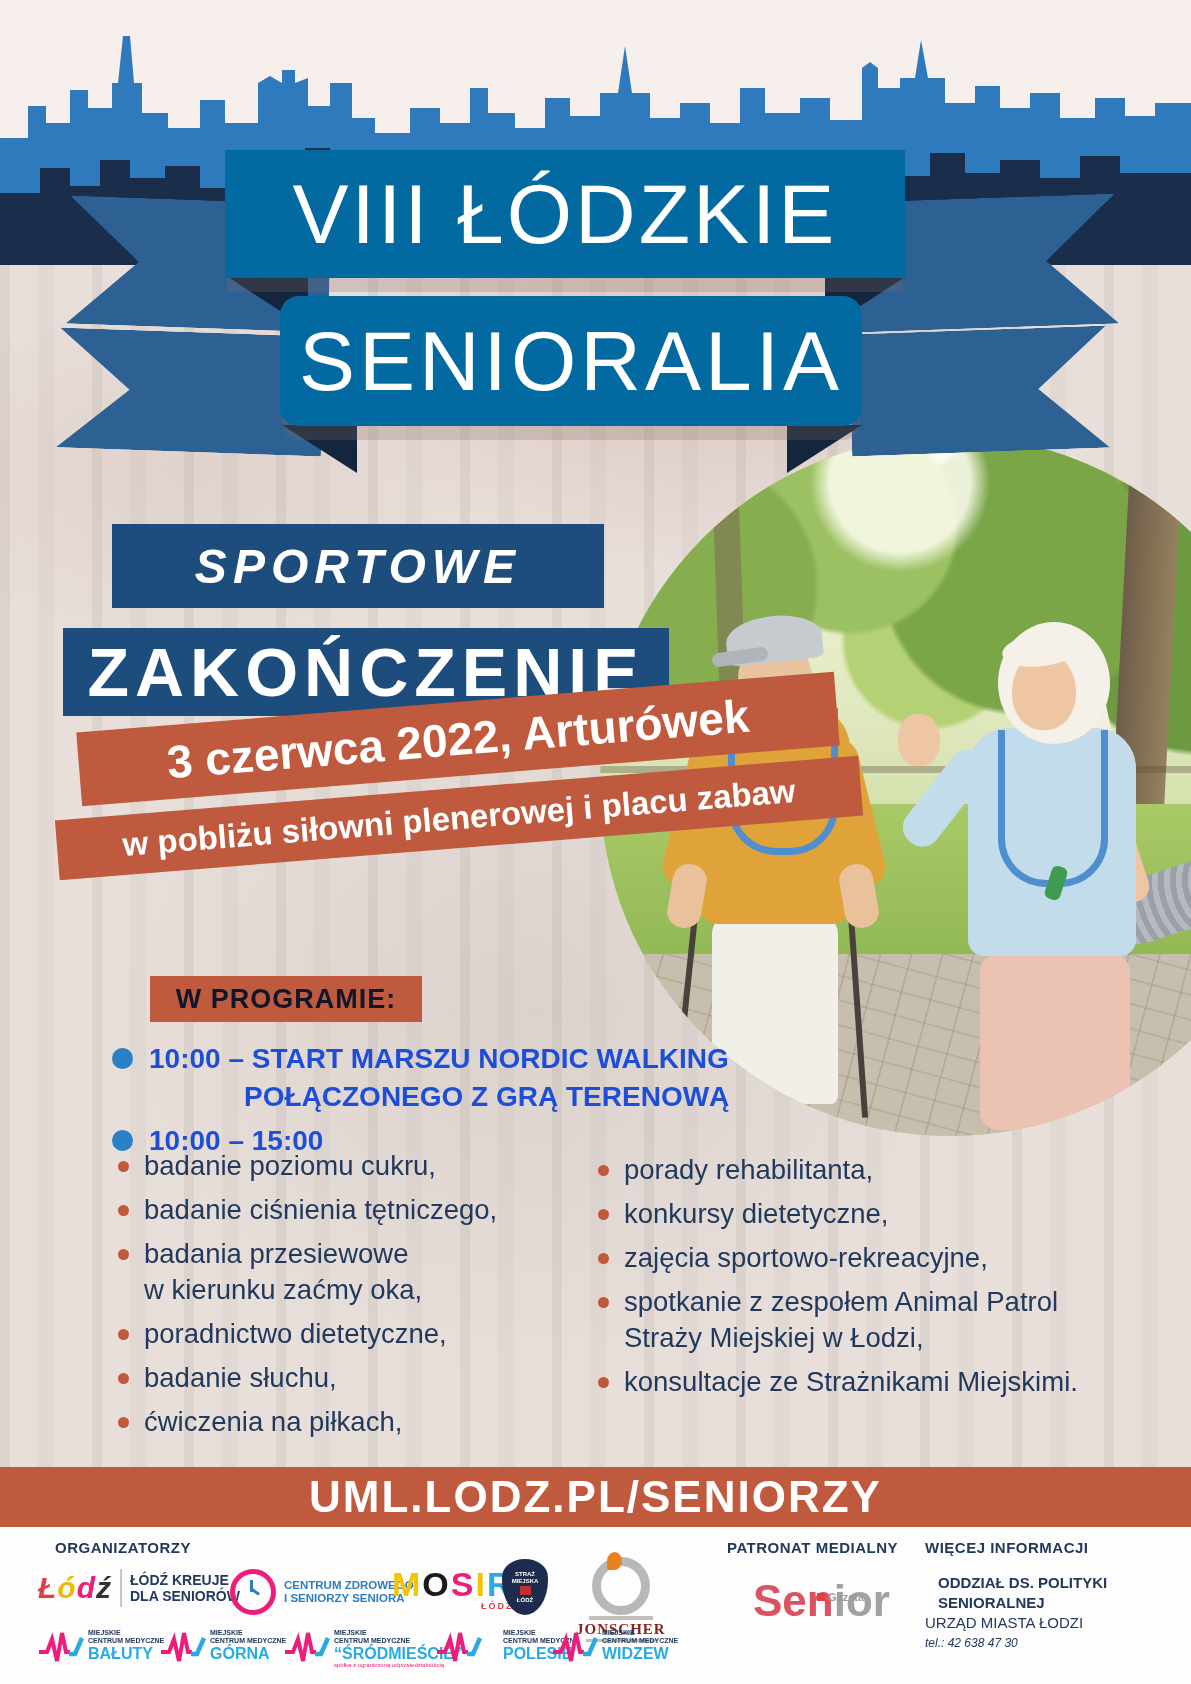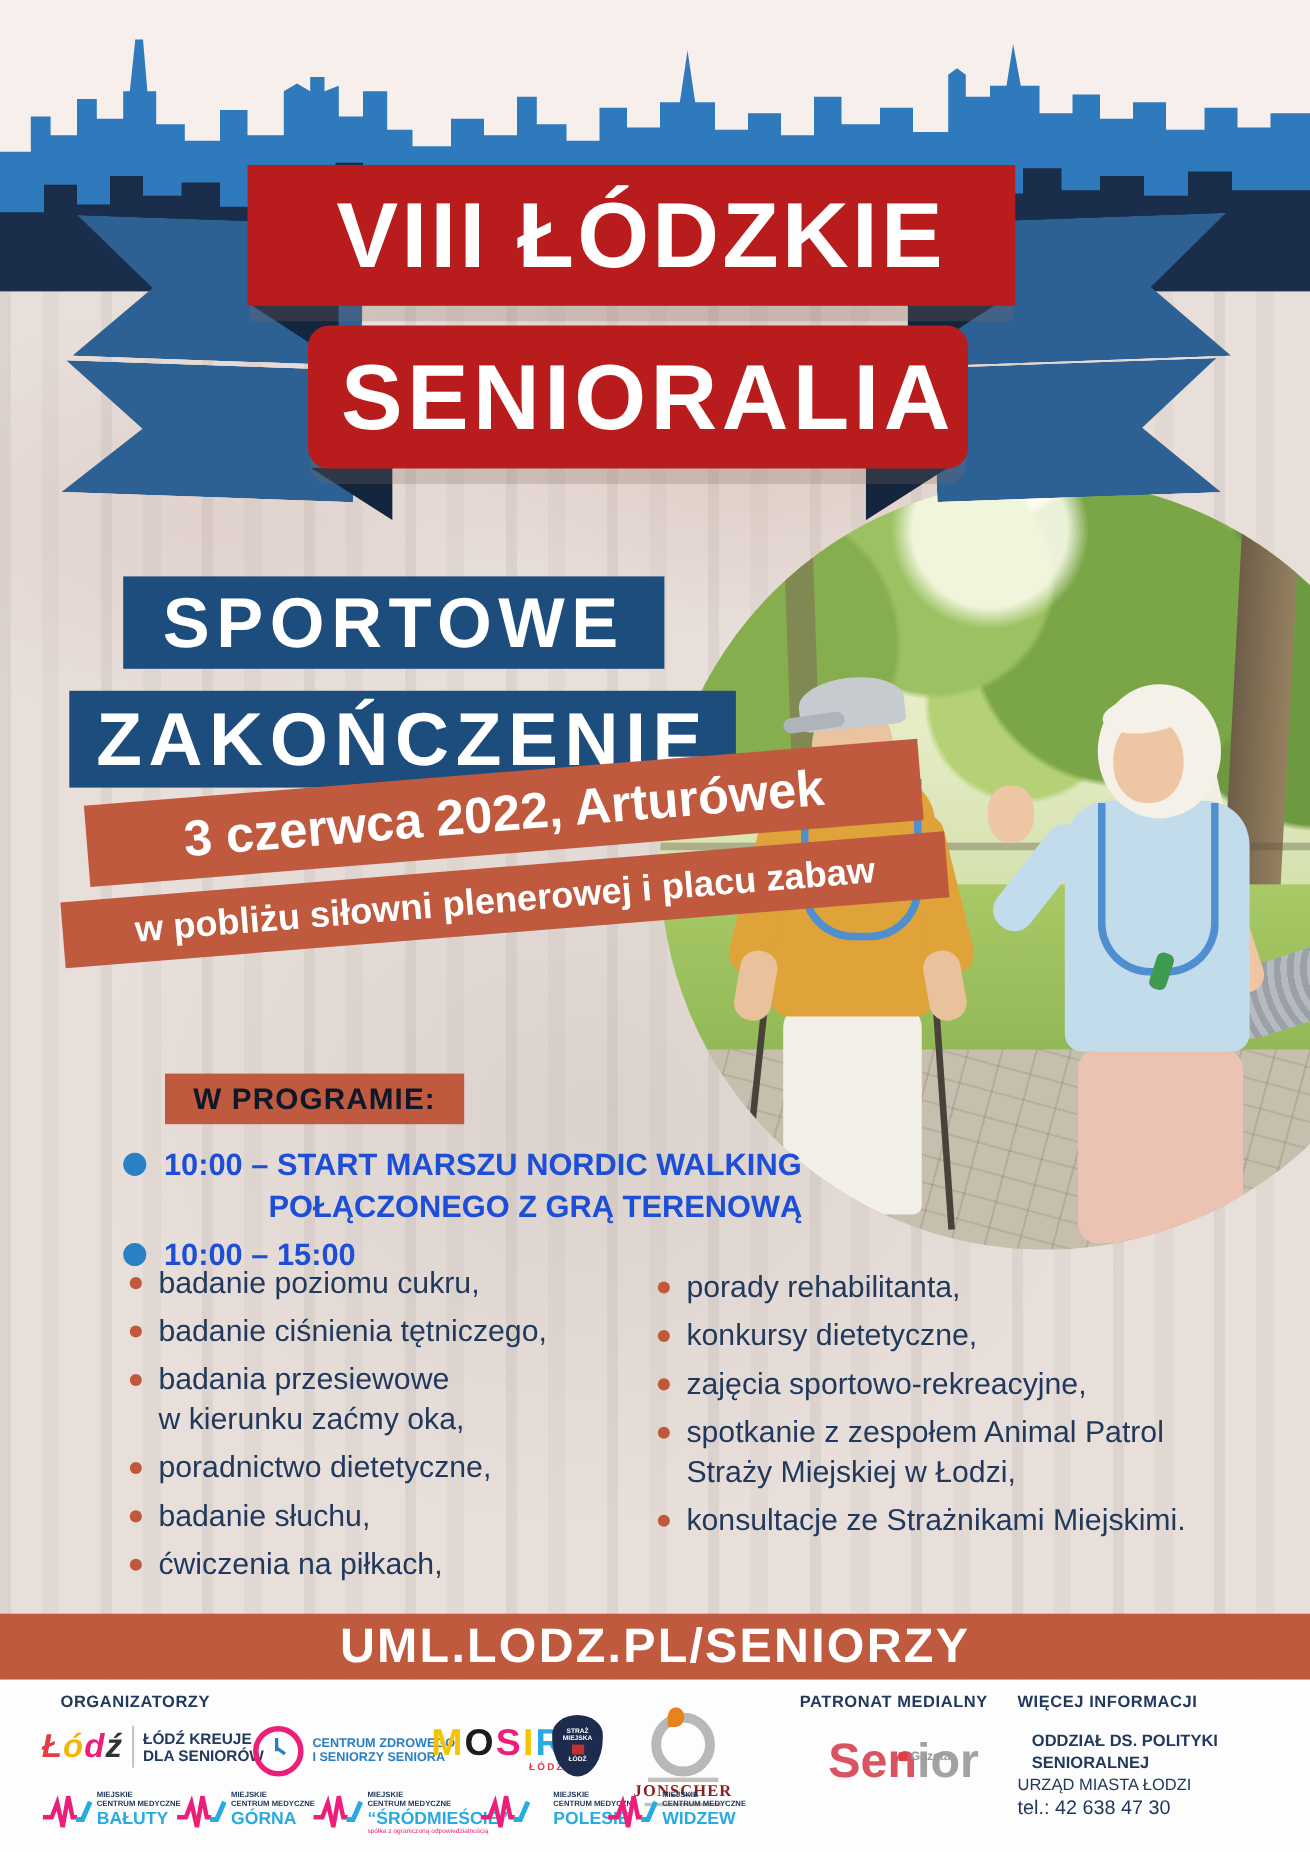--- a/index.html
+++ b/index.html
@@ -19,24 +19,23 @@
       repeating-linear-gradient(90deg, rgba(120,106,100,.10) 0 10px, rgba(0,0,0,0) 10px 38px, rgba(120,106,100,.06) 38px 54px, rgba(0,0,0,0) 54px 92px);
   }
   .top-light{top:0;left:0;right:0;height:168px;background:#f6efec;}
   
   .skyline{top:28px;left:0;width:1191px;height:237px;z-index:3;}
   .tail{background:#2d6194;z-index:3;}
   .tail-l{clip-path:polygon(0 0,100% 0,100% 100%,0 100%,27% 50%);}
   .tail-r{clip-path:polygon(0 0,100% 0,73% 50%,100% 100%,0 100%);}
   .fold{background:#14263e;z-index:4;}
   .title-box{
-    background:#b91c1c;z-index:5;display:flex;align-items:center;justify-content:center;
-    color:#fff;font-weight:bold;letter-spacing:3px;
+    background:#0369a1;z-index:5;display:flex;align-items:center;justify-content:center;
+    color:#fff;font-weight:normal;letter-spacing:3px;
     box-shadow:0 16px 0 -2px rgba(130,108,96,.25);
-    padding-left:18px;
   }
   
   .event-box{
     background:#1d4d7d;z-index:6;display:flex;align-items:center;justify-content:center;
     color:#fff;font-weight:bold;letter-spacing:6px;
   }
   
   .banner{
     background:#c05a3e;z-index:7;display:flex;align-items:center;justify-content:center;
     color:#fff;font-weight:bold;transform:rotate(-4.6deg);
@@ -170,21 +169,21 @@
     <div class="abs fig" style="left:368px;top:292px;width:168px;height:228px;background:#c2dcec;border-radius:40px 40px 16px 16px;"></div>
     <div class="abs fig" style="left:398px;top:294px;width:96px;height:150px;border:7px solid #4f8fd0;border-top:none;border-radius:0 0 48px 48px;"></div>
     <div class="abs fig" style="left:448px;top:430px;width:16px;height:34px;background:#3f9b4f;border-radius:6px;transform:rotate(18deg);"></div>
     <div class="abs fig" style="left:326px;top:306px;width:38px;height:112px;background:#c2dcec;border-radius:18px;transform:rotate(38deg);"></div>
     <div class="abs fig" style="left:298px;top:278px;width:42px;height:52px;background:#eec6a4;border-radius:45%;"></div>
     <div class="abs fig" style="left:398px;top:186px;width:112px;height:122px;background:#f5f1e8;border-radius:50%;"></div>
     <div class="abs fig" style="left:412px;top:216px;width:64px;height:78px;background:#eec6a4;border-radius:50% 50% 46% 46%;"></div>
     <div class="abs fig" style="left:402px;top:196px;width:82px;height:34px;background:#f5f1e8;border-radius:50%;transform:rotate(-8deg);"></div>
   </div>
 
-  <div class="abs event-box" style="left:112px;top:524px;width:492px;height:84px;font-size:64px;">SPORTOWE</div>
+  <div class="abs event-box" style="left:112px;top:524px;width:492px;height:84px;font-size:48px;font-style:italic;">SPORTOWE</div>
   <div class="abs event-box" style="left:63px;top:608px;width:606px;height:88px;font-size:68px;margin-top:20px;">ZAKOŃCZENIE</div>
 
   <div class="abs banner" style="left:78px;top:702px;width:760px;height:74px;font-size:46px;">3 czerwca 2022, Arturówek</div>
   <div class="abs banner" style="left:56px;top:788px;width:806px;height:60px;font-size:33px;">w pobliżu siłowni plenerowej i placu zabaw</div>
 
   <div class="abs prog-head">W PROGRAMIE:</div>
 
   <div class="abs prog-item" style="left:112px;top:1040px;">
     <span class="dot-blue"></span>
     <span>
@@ -253,21 +252,21 @@
   <div class="abs url-banner">UML.LODZ.PL/SENIORZY</div>
 
   <div class="abs footer">
     <div class="f-label" style="left:55px;">ORGANIZATORZY</div>
     <div class="f-label" style="left:727px;">PATRONAT MEDIALNY</div>
     <div class="f-label" style="left:925px;">WIĘCEJ INFORMACJI</div>
 
     <div class="info-block">
       <div class="b">ODDZIAŁ DS. POLITYKI SENIORALNEJ</div>
       <div>URZĄD MIASTA ŁODZI</div>
-      <div style="font-size:18px;">tel.: 42 638 47 30</div>
+      <div style="font-size:12px;font-style:italic;">tel.: 42 638 47 30</div>
     </div>
 
     <div class="senior-logo">
       <span class="senior-red">Sen</span><span class="senior-gray">ior</span>
       <span class="gazeta">
           <span class="sq"></span>
           <span>Gazeta</span>
         </span>
     </div>
 

